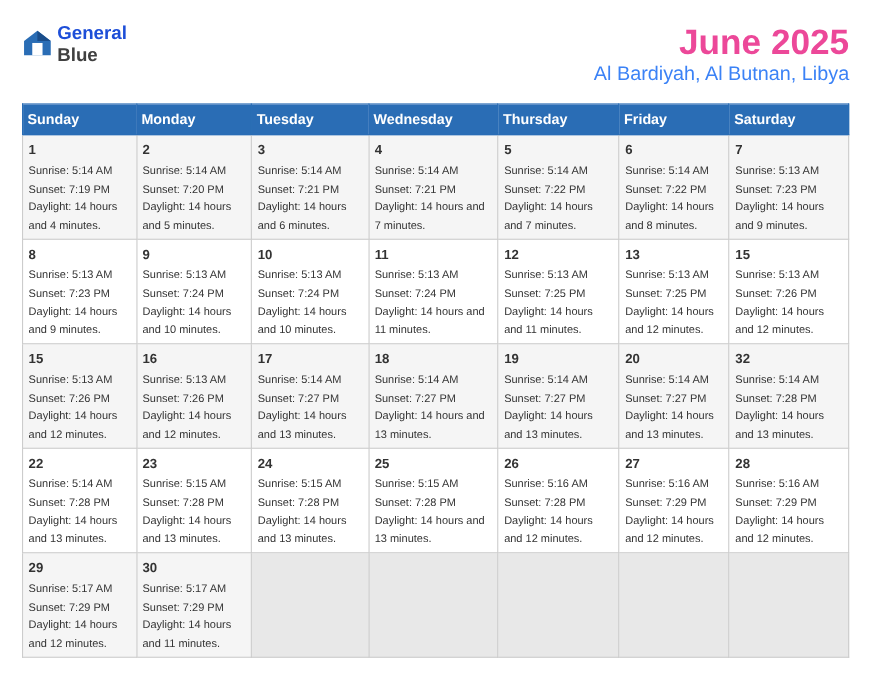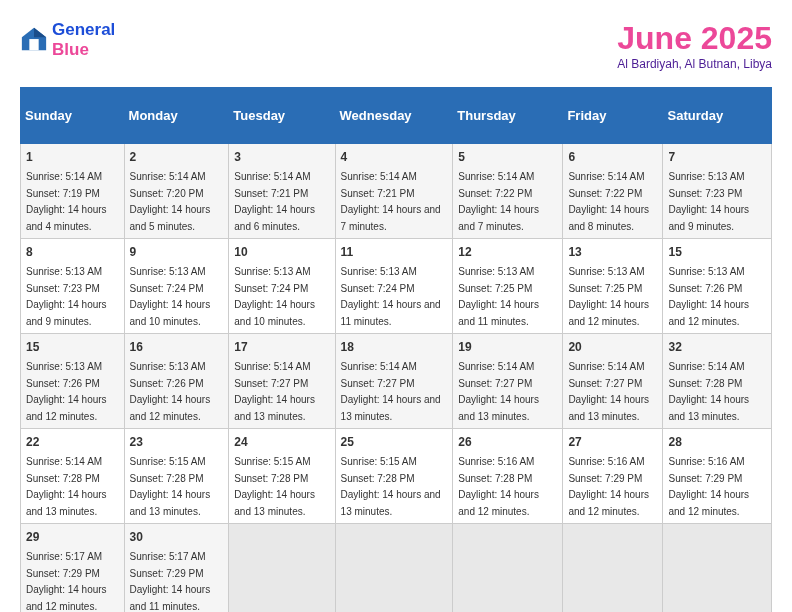--- a/index.html
+++ b/index.html
@@ -27,32 +27,32 @@
     }
     .title-area {
       text-align: right;
     }
     .main-title {
       font-size: 32px;
       font-weight: bold;
       color: #ec4899;
     }
     .subtitle {
-      font-size: 12px;
-      color: #4c1d95;
+      font-size: 18px;
+      color: #3b82f6;
     }
     table {
       width: 100%;
       border-collapse: collapse;
       font-size: 11px;
     }
     thead tr th {
       background-color: #2a6db5;
       color: #fff;
-      padding: 20px 4px;
+      padding: 6px 4px;
       text-align: left;
       font-size: 13px;
       font-weight: bold;
       border: 1px solid #2a6db5;
     }
     tbody tr td {
       vertical-align: top;
       padding: 4px 5px;
       border: 1px solid #ccc;
       color: #333;
@@ -84,21 +84,21 @@
 
 <div class="header-area">
   <div class="logo">
     <svg class="logo-icon" viewBox="0 0 30 30">
       <polygon points="15,2 28,12 28,26 2,26 2,12" fill="#2a6db5"></polygon>
       <polygon points="15,2 28,12 15,12" fill="#1a4d8a"></polygon>
       <rect x="10" y="14" width="10" height="12" fill="#fff"></rect>
     </svg>
     <div>
       <span style="font-size:17px;font-weight:bold;color:#1d4ed8;">General</span><br>
-      <span style="font-size:17px;font-weight:bold;color:#ec4899;">Blue</span>
+      <span style="font-size:17px;font-weight:bold;color:#404040;">Blue</span>
     </div>
   </div>
   <div class="title-area">
     <div class="main-title">June 2025</div>
     <div class="subtitle">Al Bardiyah, Al Butnan, Libya</div>
   </div>
 </div>
 
 <table>
   <thead>

